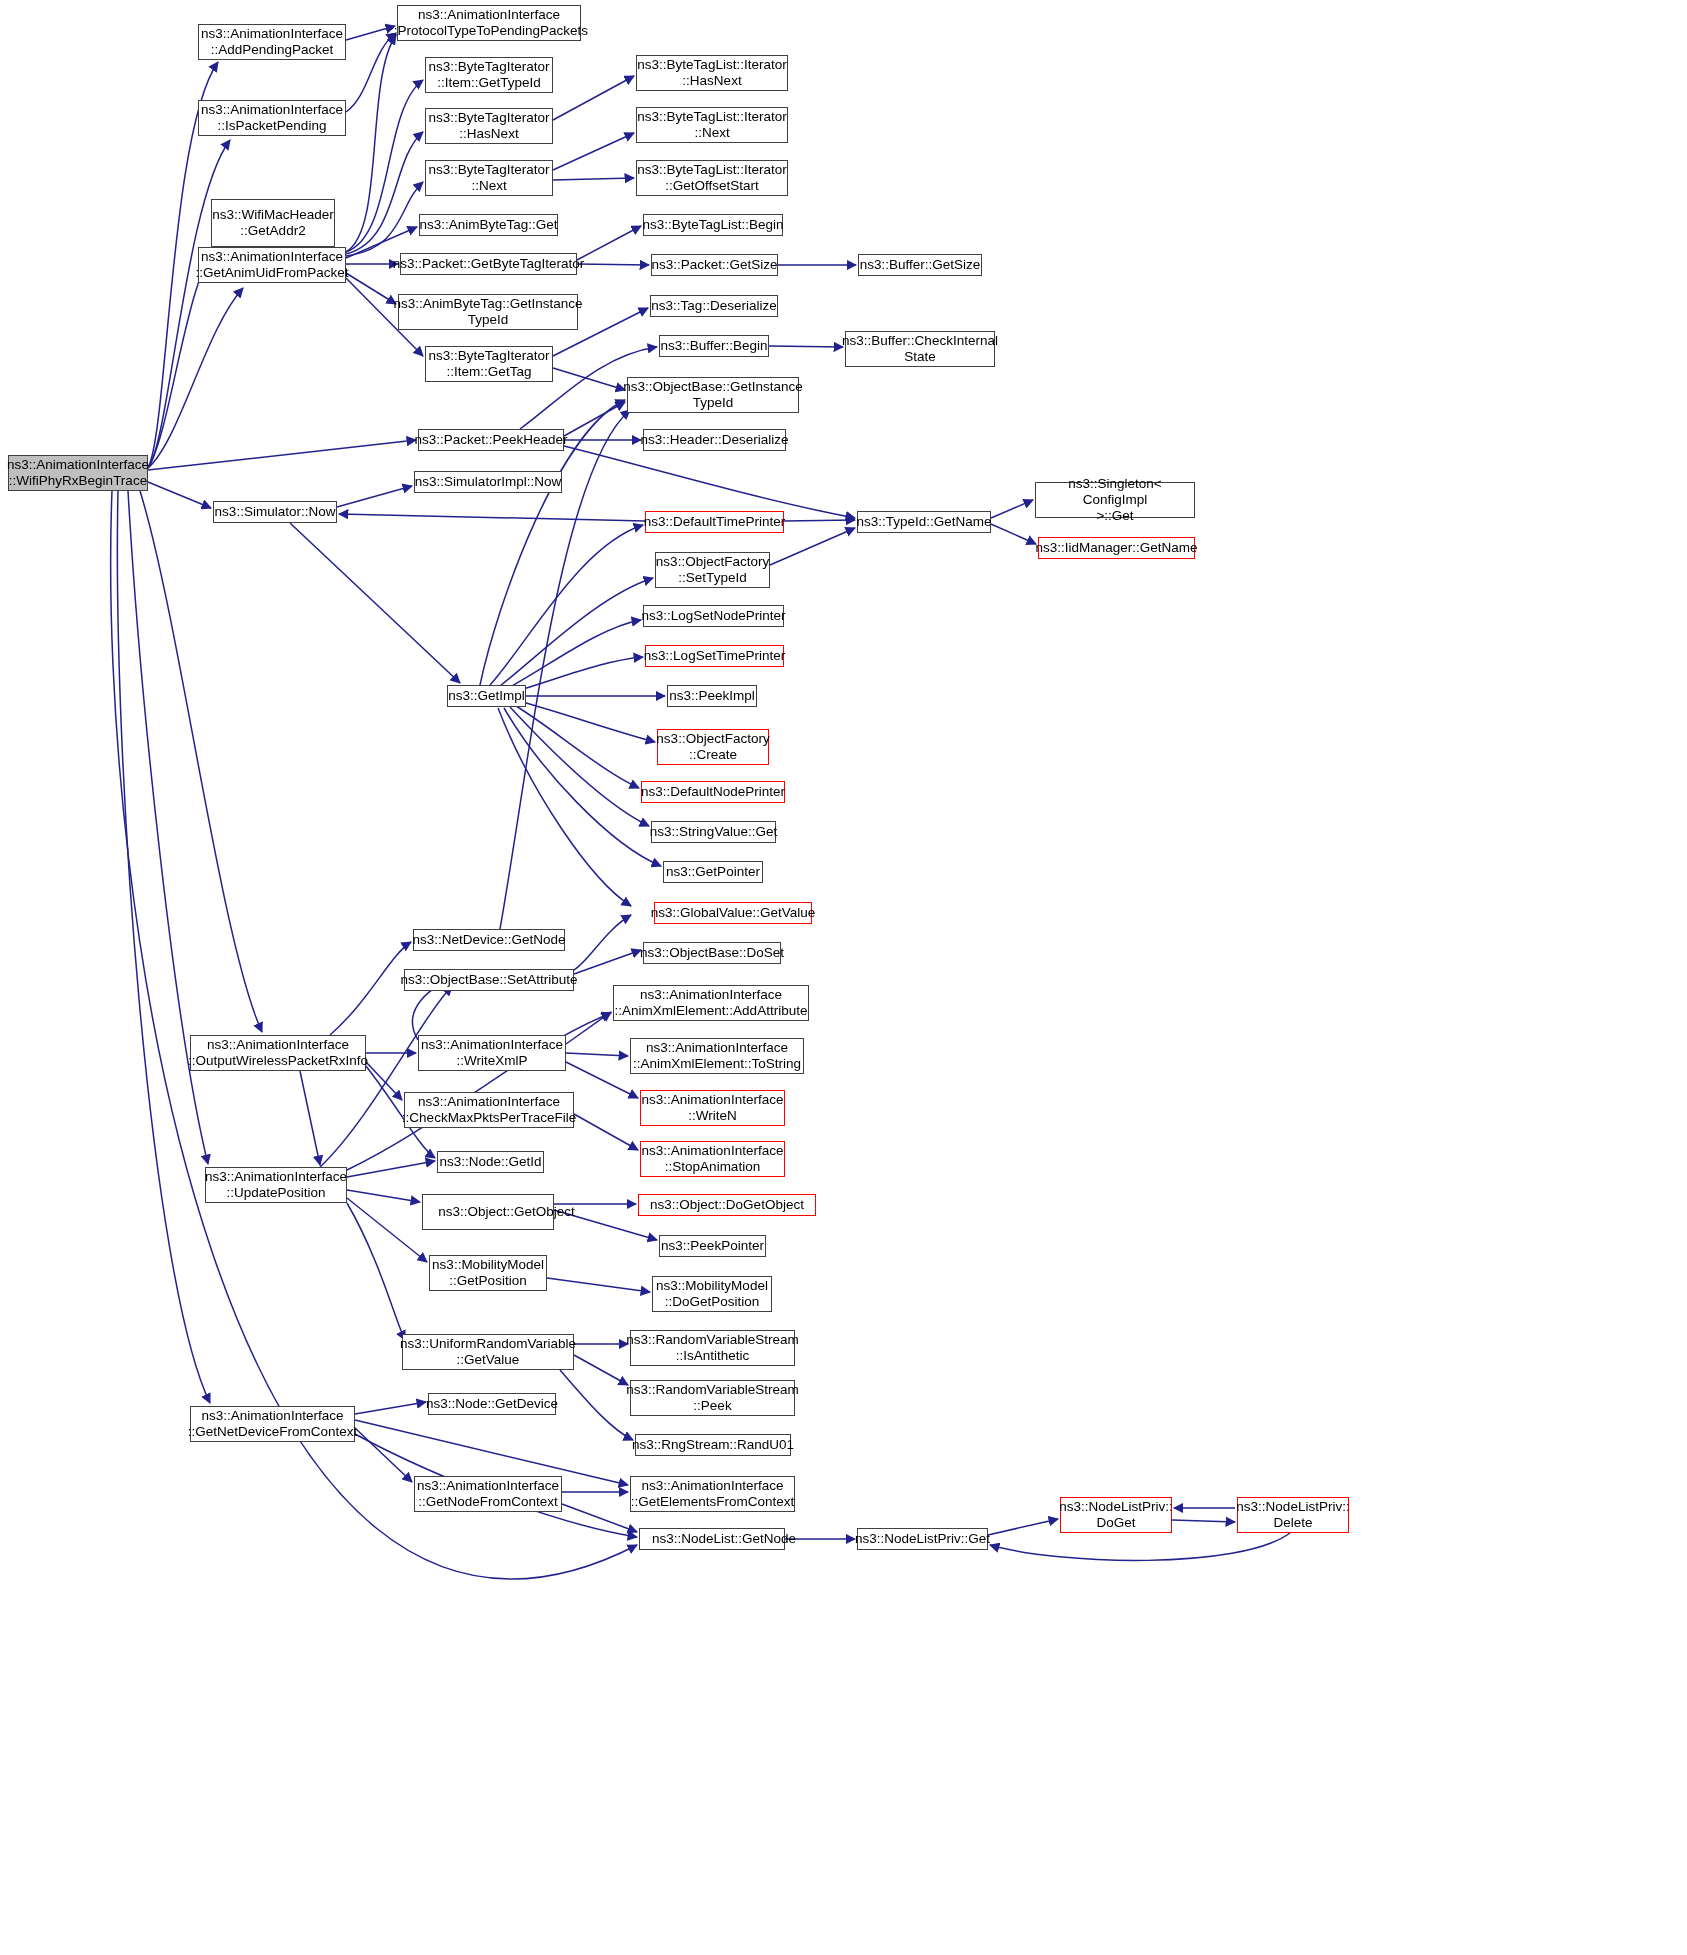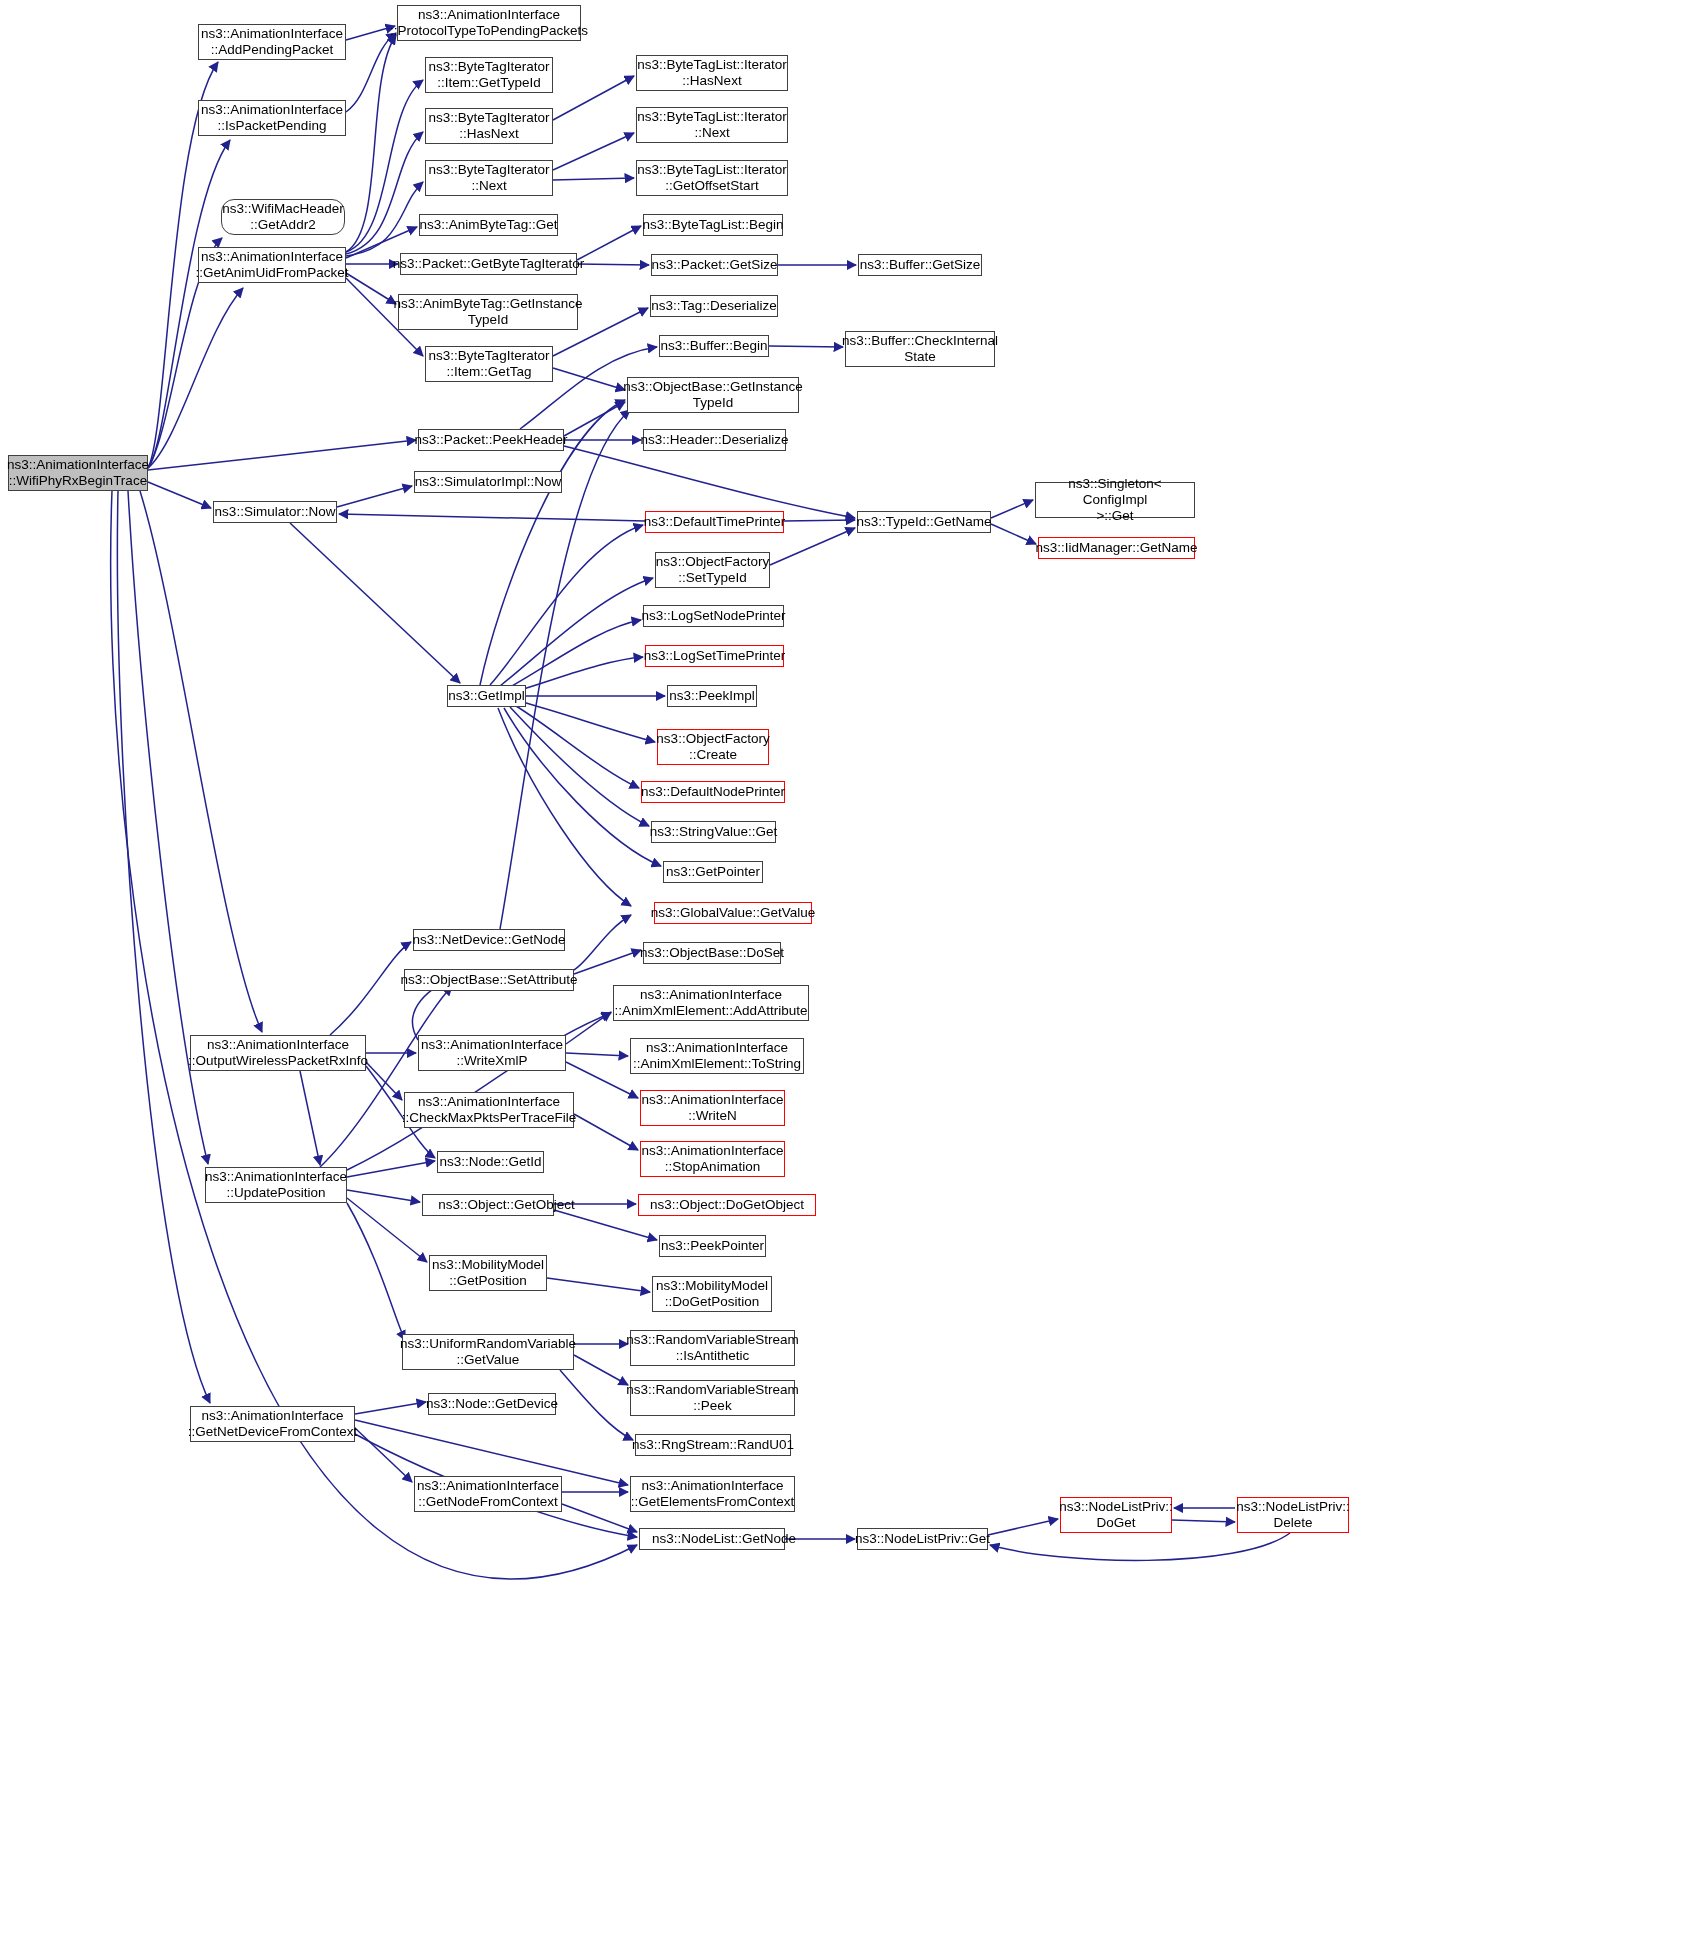--- a/index.html
+++ b/index.html
@@ -114,21 +114,21 @@
         <path d="M1290,1533 C1240,1570 1060,1565 990,1545" marker-end="url(#ah)"></path>
       </g>
   </svg>
   <div id="node-layer">
       <div class="node cur" style="left: 8px; top: 455px; width: 140px; height: 36px;">ns3::AnimationInterface
 ::WifiPhyRxBeginTrace</div>
       <div class="node" style="left: 198px; top: 24px; width: 148px; height: 36px;">ns3::AnimationInterface
 ::AddPendingPacket</div>
       <div class="node" style="left: 198px; top: 100px; width: 148px; height: 36px;">ns3::AnimationInterface
 ::IsPacketPending</div>
-      <div class="node" style="left: 221px; top: 199px; width: 124px; height: 36px; border-radius: 13px;">ns3::WifiMacHeader
+      <div class="node" style="left: 211px; top: 199px; width: 124px; height: 48px;">ns3::WifiMacHeader
 ::GetAddr2</div>
       <div class="node" style="left: 198px; top: 247px; width: 148px; height: 36px;">ns3::AnimationInterface
 ::GetAnimUidFromPacket</div>
       <div class="node" style="left: 397px; top: 5px; width: 184px; height: 36px;">ns3::AnimationInterface
 ::ProtocolTypeToPendingPackets</div>
       <div class="node" style="left: 425px; top: 57px; width: 128px; height: 36px;">ns3::ByteTagIterator
 ::Item::GetTypeId</div>
       <div class="node" style="left: 425px; top: 108px; width: 128px; height: 36px;">ns3::ByteTagIterator
 ::HasNext</div>
       <div class="node" style="left: 425px; top: 160px; width: 128px; height: 36px;">ns3::ByteTagIterator
@@ -188,21 +188,21 @@
 ::AnimXmlElement::ToString</div>
       <div class="node" style="left: 404px; top: 1092px; width: 170px; height: 36px;">ns3::AnimationInterface
 ::CheckMaxPktsPerTraceFile</div>
       <div class="node red" style="left: 640px; top: 1090px; width: 145px; height: 36px;">ns3::AnimationInterface
 ::WriteN</div>
       <div class="node red" style="left: 640px; top: 1141px; width: 145px; height: 36px;">ns3::AnimationInterface
 ::StopAnimation</div>
       <div class="node" style="left: 437px; top: 1151px; width: 107px; height: 22px;">ns3::Node::GetId</div>
       <div class="node" style="left: 205px; top: 1167px; width: 142px; height: 36px;">ns3::AnimationInterface
 ::UpdatePosition</div>
-      <div class="node" style="left: 422px; top: 1194px; width: 132px; height: 22px; padding-left: 40px;">ns3::Object::GetObject</div>
+      <div class="node" style="left: 422px; top: 1194px; width: 132px; height: 36px; padding-left: 40px;">ns3::Object::GetObject</div>
       <div class="node red" style="left: 638px; top: 1194px; width: 178px; height: 22px;">ns3::Object::DoGetObject</div>
       <div class="node" style="left: 659px; top: 1235px; width: 107px; height: 22px;">ns3::PeekPointer</div>
       <div class="node" style="left: 429px; top: 1255px; width: 118px; height: 36px;">ns3::MobilityModel
 ::GetPosition</div>
       <div class="node" style="left: 652px; top: 1276px; width: 120px; height: 36px;">ns3::MobilityModel
 ::DoGetPosition</div>
       <div class="node" style="left: 402px; top: 1334px; width: 172px; height: 36px;">ns3::UniformRandomVariable
 ::GetValue</div>
       <div class="node thick" style="left: 630px; top: 1330px; width: 165px; height: 36px;">ns3::RandomVariableStream
 ::IsAntithetic</div>

